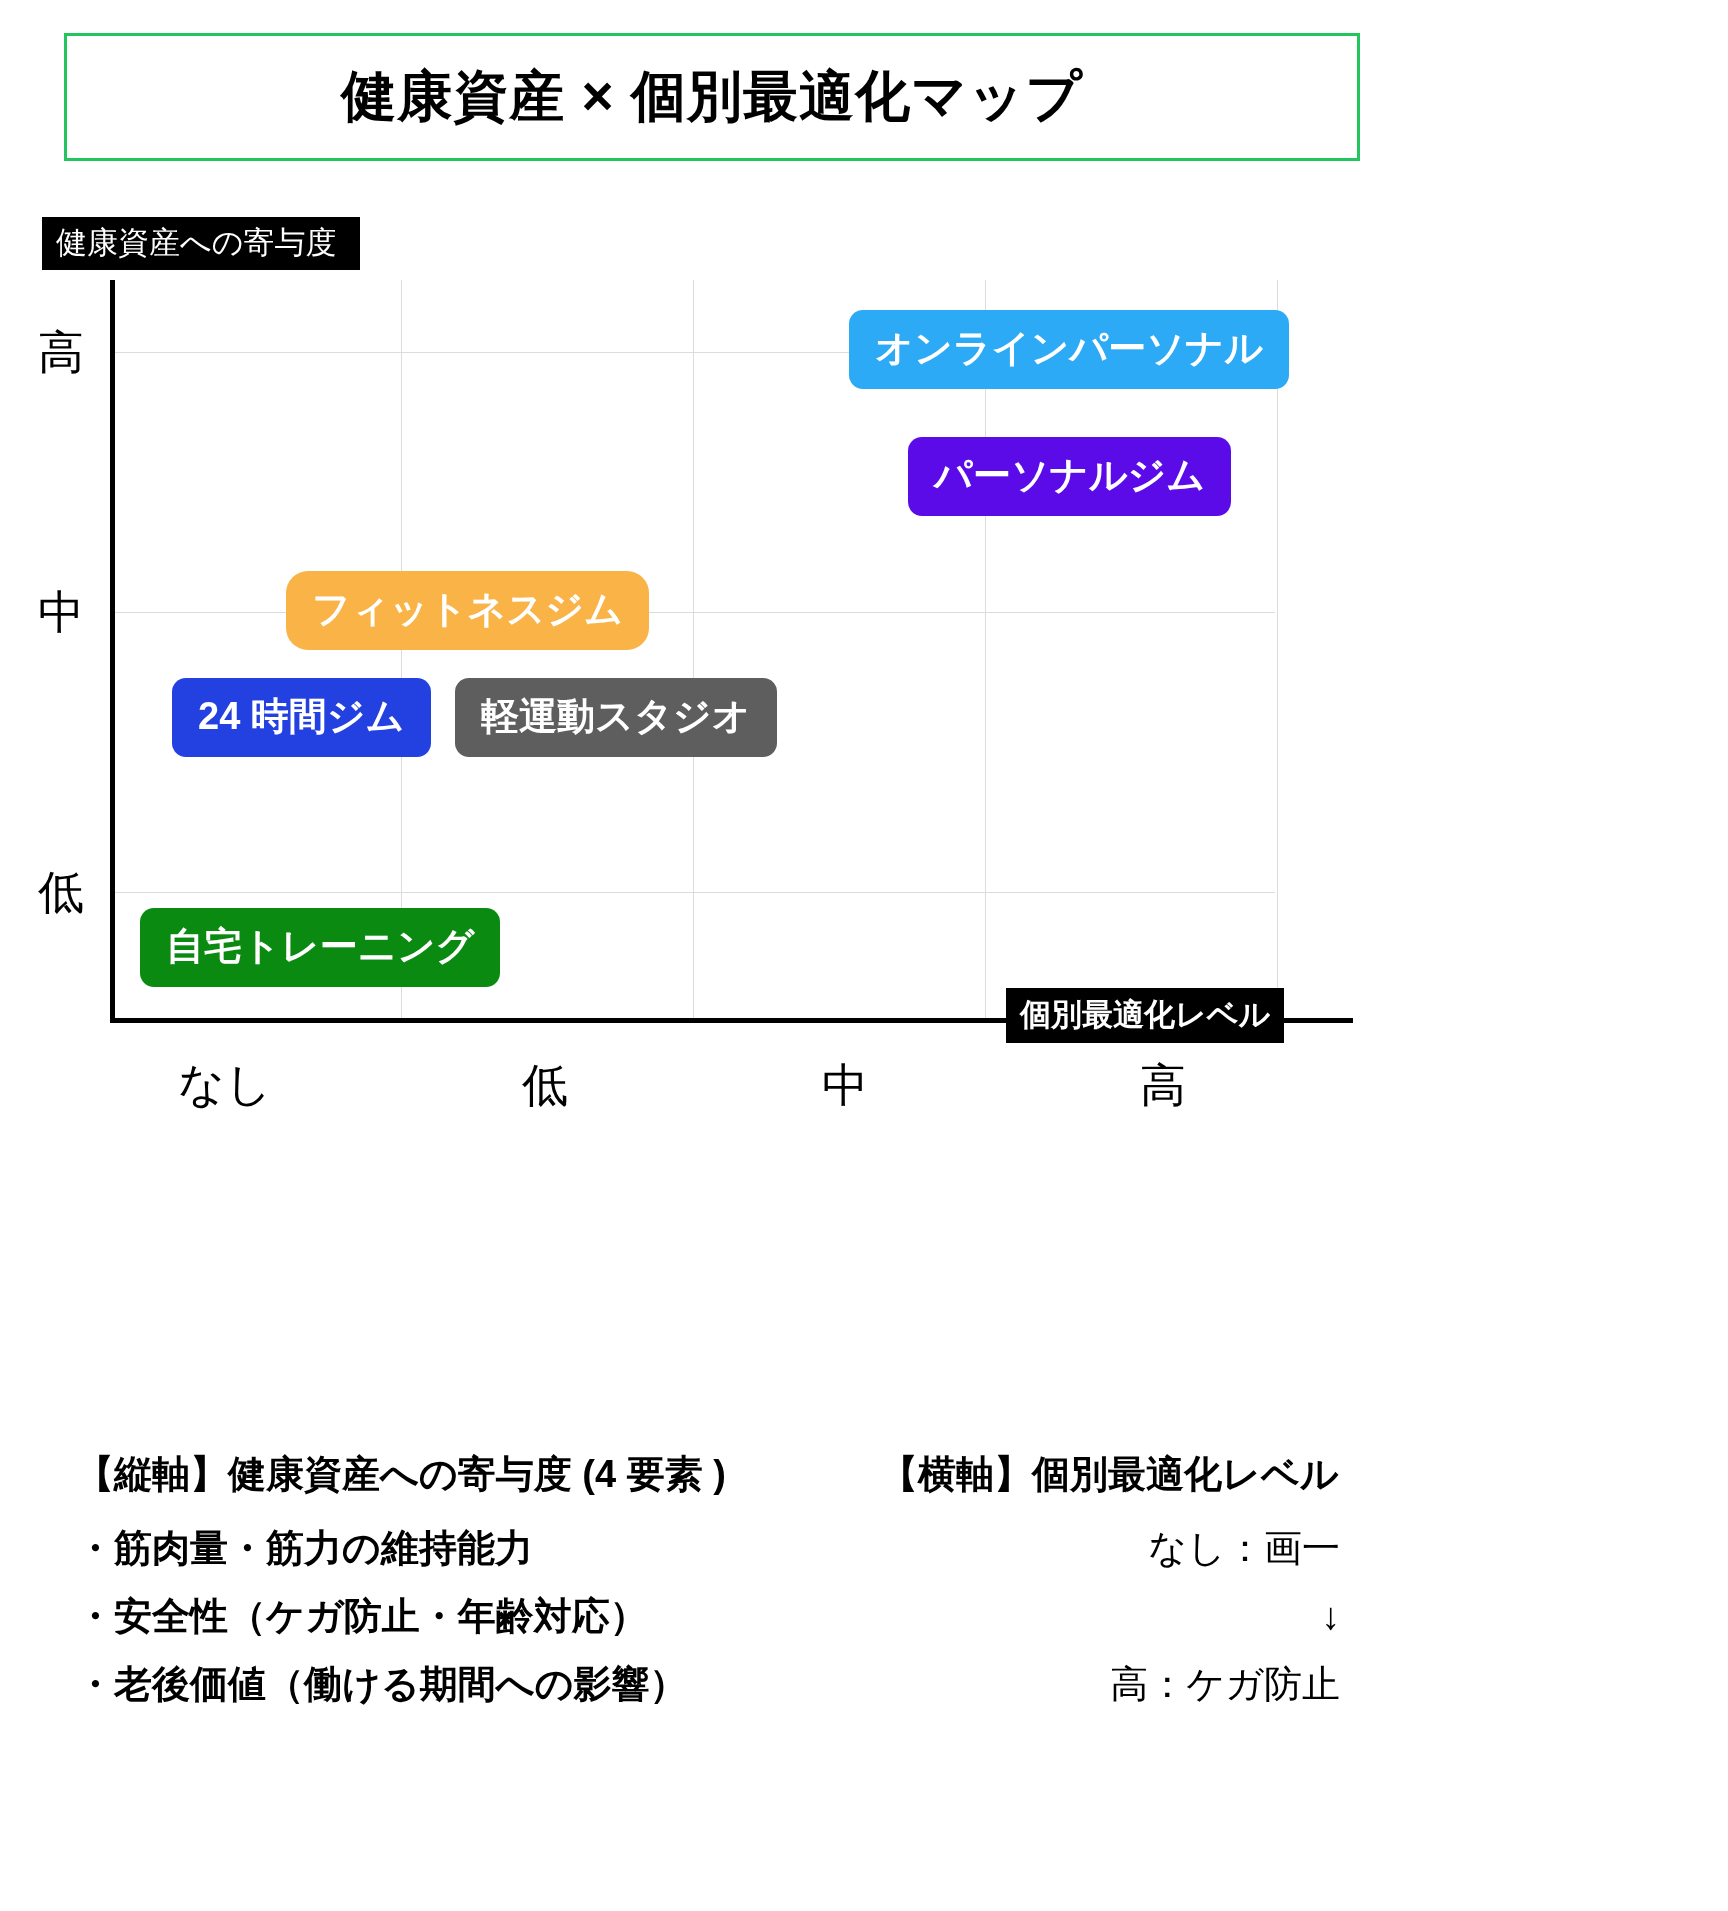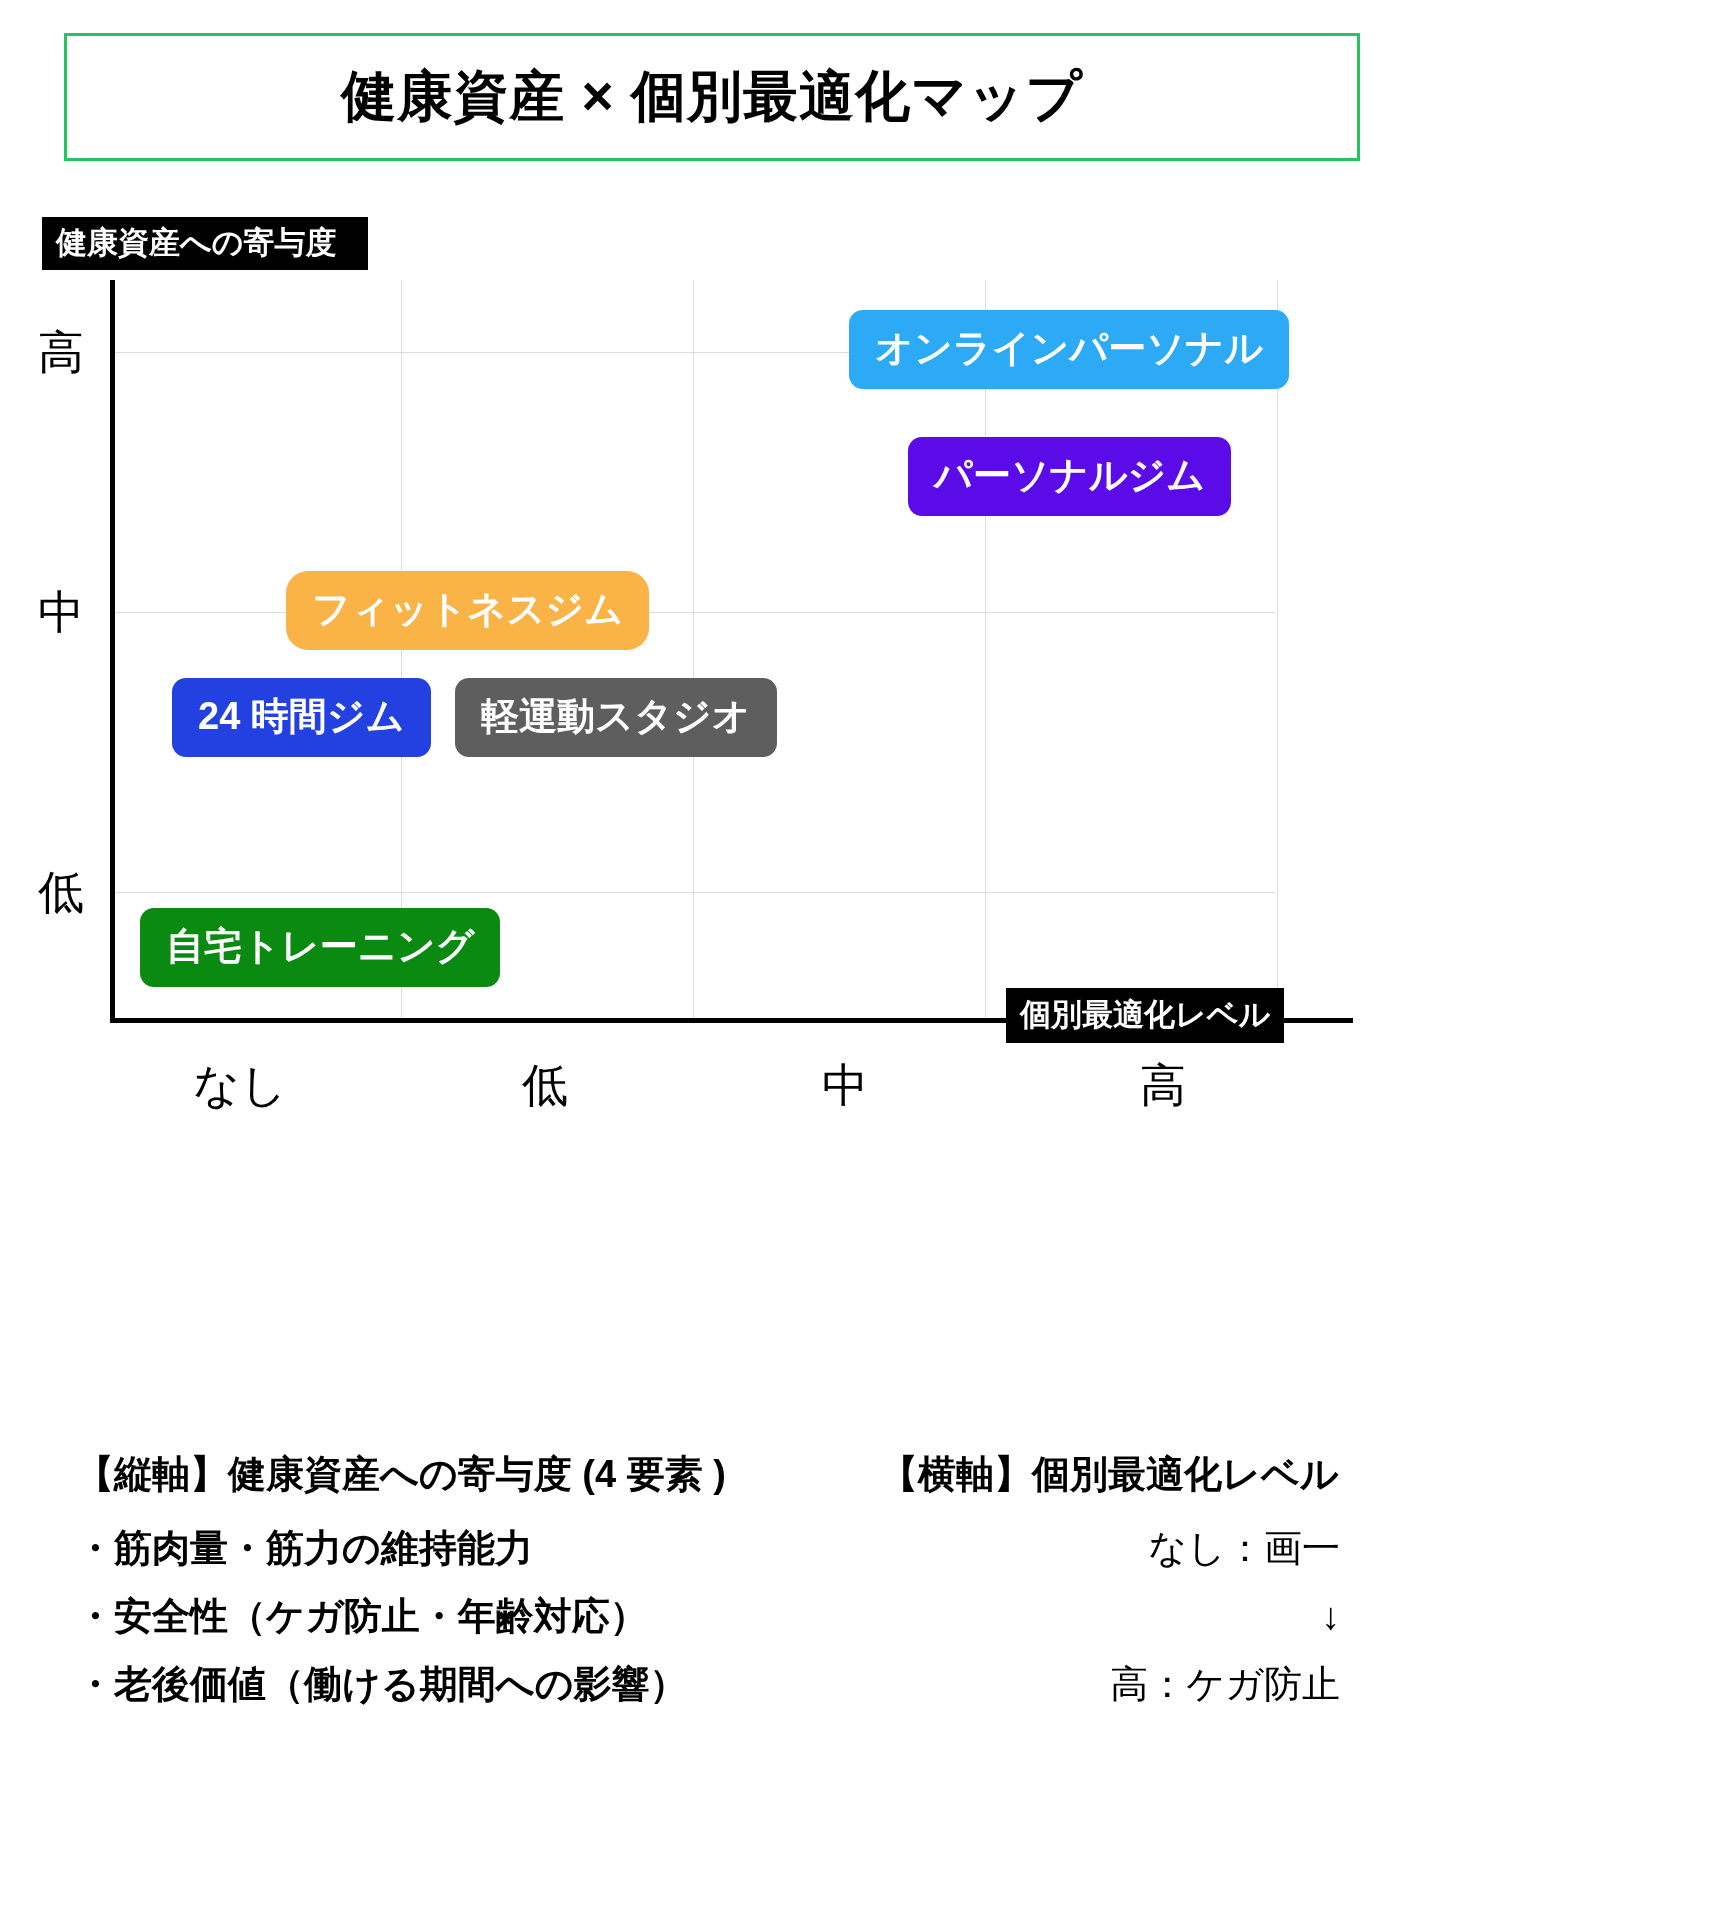--- a/index.html
+++ b/index.html
@@ -47,22 +47,22 @@
   }
 
   
   #y-axis-label {
     position: absolute;
     left: 42px;
     top: 17px;
     background: #000000;
     color: #ffffff;
     font-size: 31px;
-    font-weight: 700;
-    padding: 10px 32px 12px 14px;
+    font-weight: 400;
+    padding: 10px 24px 12px 14px;
     white-space: nowrap;
     line-height: 1;
     z-index: 6;
   }
 
   
   #axis-y {
     position: absolute;
     left: 110px;
     top: 80px;
@@ -204,21 +204,21 @@
   <div class="gridline-h" style="top:412px;"></div>
   <div class="gridline-h" style="top:692px;"></div>
 
   <div id="axis-y"></div>
   <div id="axis-x"></div>
 
   <div class="y-tick-inner" style="top:152px;">高</div>
   <div class="y-tick-inner" style="top:412px;">中</div>
   <div class="y-tick-inner" style="top:692px;">低</div>
 
-  <div class="x-tick" style="left:240px;">なし</div>
+  <div class="x-tick" style="left:225px;font-family:Liberation Serif, serif;">なし</div>
   <div class="x-tick" style="left:545px;">低</div>
   <div class="x-tick" style="left:845px;">中</div>
   <div class="x-tick" style="left:1163px;">高</div>
 
   <div id="x-axis-label">個別最適化レベル</div>
 
   <div class="pill" style="left:849px; top:110px; background:#2DAAF5;">オンラインパーソナル</div>
 
   <div class="pill" style="left:908px; top:237px; background:#5B0BE8;">パーソナルジム</div>
 

